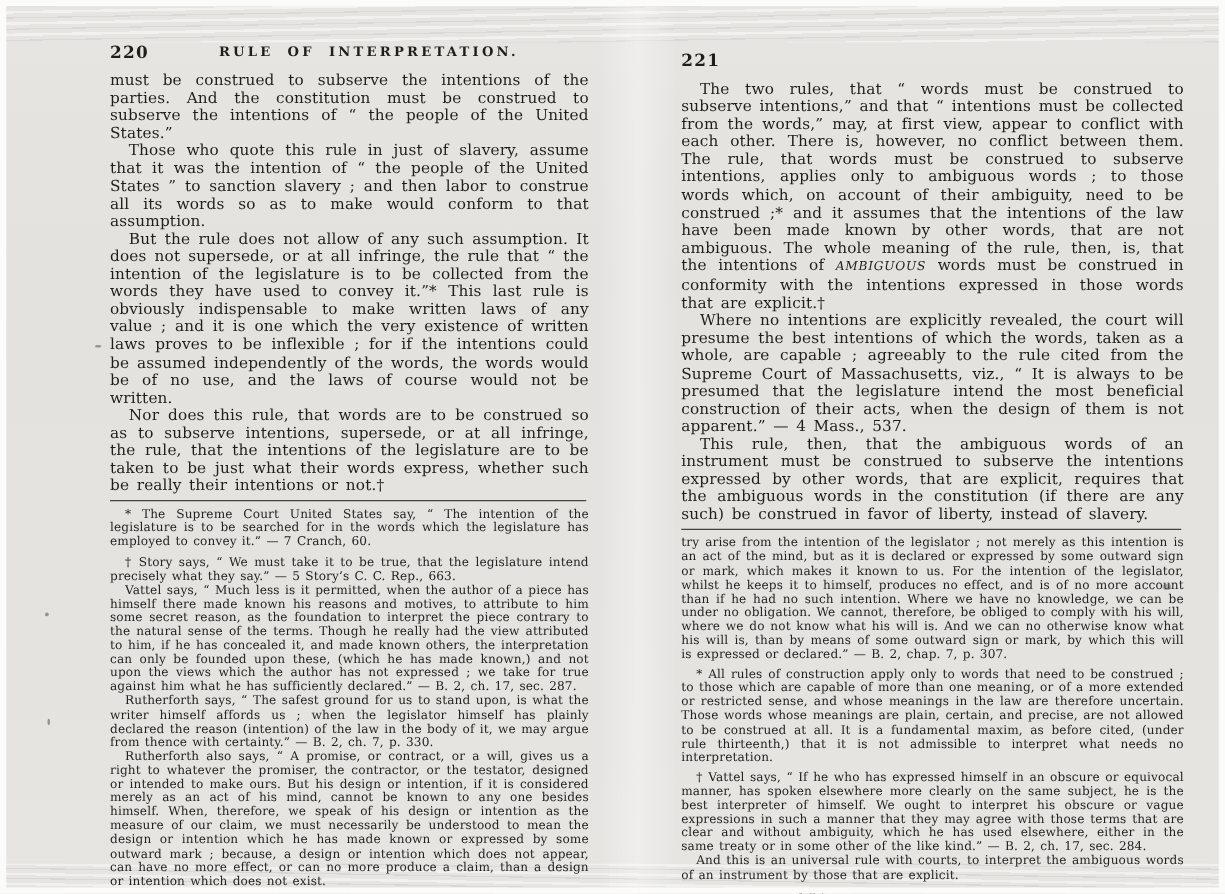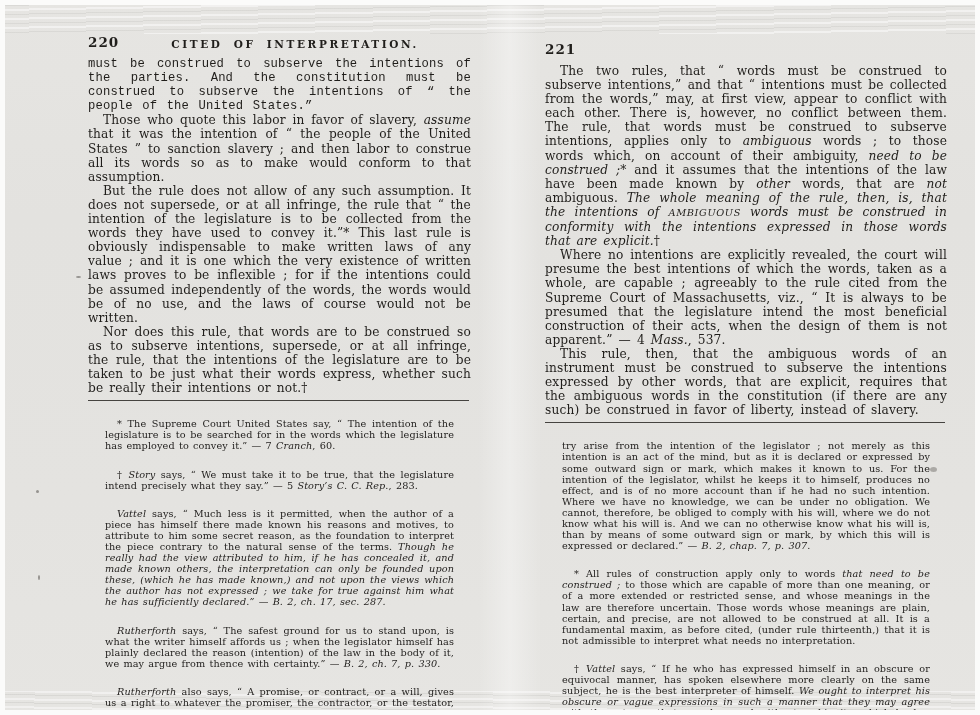--- a/index.html
+++ b/index.html
@@ -16,67 +16,67 @@
   .tex{position:absolute;left:0;right:0;pointer-events:none;opacity:.8;}
   .tex-top{top:0;height:34px;
     background:repeating-linear-gradient(179deg,rgba(255,255,255,.6) 0 2px,rgba(0,0,0,0) 2px 5px,rgba(125,125,120,.14) 5px 6px,rgba(0,0,0,0) 6px 9px);}
   .tex-bottom{bottom:0;height:24px;
     background:repeating-linear-gradient(181deg,rgba(255,255,255,.55) 0 2px,rgba(0,0,0,0) 2px 4px,rgba(125,125,120,.16) 4px 5px,rgba(0,0,0,0) 5px 8px);}
   .gutter{position:absolute;top:0;bottom:0;left:478px;width:64px;pointer-events:none;
     background:linear-gradient(90deg,rgba(255,255,255,0),rgba(255,255,255,.35),rgba(255,255,255,0));}
   .page{position:absolute;color:#201e1b;}
   .page-left{left:88px;top:33px;width:383px;}
   .page-right{left:545px;top:40px;width:402px;}
-  .header{display:flex;align-items:flex-end;height:17px;margin-bottom:7px;}
+  .header{display:flex;align-items:center;height:17px;margin-bottom:7px;}
   .pgnum{font-weight:bold;font-size:13.5px;letter-spacing:1px;}
   .runtitle{flex:1;text-align:center;font-weight:bold;font-size:10.5px;letter-spacing:2.6px;word-spacing:5px;}
   .main p{
     margin:0;font-size:12.2px;line-height:14.1px;text-align:justify;
     word-spacing:2px;letter-spacing:.15px;text-indent:15px;
   }
-  .main p.noindent{text-indent:0;font-family:Liberation Mono, monospace;}
+  .main p.noindent{text-indent:0;}
   .fnrule{border-top:1.5px solid #454340;margin:5px 2px 5px 0;}
   .fn p{
-    margin:17px;font-size:9.7px;line-height:11.1px;text-align:justify;
+    margin:0;font-size:9.7px;line-height:11.1px;text-align:justify;
     word-spacing:1px;letter-spacing:.1px;text-indent:12px;color:#242220;
   }
   .fn p.noindent{text-indent:0;}
   .fn p.gap{margin-top:5px;}
-  span.i{font-style:italic;}
+  span.i{}
   span.isc{font-style:italic;font-size:.8em;letter-spacing:.6px;}
   .sig{margin-top:5px;margin-left:92px;font-size:12.5px;letter-spacing:1px;}
   .speck{position:absolute;background:#55524e;border-radius:50%;opacity:.55;}
   .speck-1{left:36px;top:490px;width:3px;height:3px;}
   .speck-2{left:38px;top:575px;width:2px;height:5px;}
   .speck-3{left:76px;top:276px;width:5px;height:2px;}
   .speck-4{left:930px;top:467px;width:7px;height:5px;opacity:.4;}
 </style>
 </head>
 <body>
 
 <div class="scan">
   <div class="tex tex-top"></div>
   <div class="tex tex-bottom"></div>
   <div class="gutter"></div>
 
   <div class="page page-left">
     <div class="header">
       <span class="pgnum">220</span>
-      <span class="runtitle">CITED OF INTERPRETATION.</span>
+      <span class="runtitle">RULE OF INTERPRETATION.</span>
     </div>
     <div class="main">
       <p class="noindent"><span>must be construed to subserve the intentions of the parties.  And the constitution must be construed to subserve the intentions of “ the people of the United States.”</span></p>
-      <p><span>Those who quote this labor in favor of slavery, </span><span class="i">assume</span><span> that it was the intention of “ the people of the United States ” to sanction slavery ; and then labor to construe all its words so as to make would conform to that assumption.</span></p>
+      <p><span>Those who quote this rule in just of slavery, </span><span class="i">assume</span><span> that it was the intention of “ the people of the United States ” to sanction slavery ; and then labor to construe all its words so as to make would conform to that assumption.</span></p>
       <p><span>But the rule does not allow of any such assumption.  It does not supersede, or at all infringe, the rule that “ the intention of the legislature is to be collected from the words they have used to convey it.”*  This last rule is obviously indispensable to make written laws of any value ; and it is one which the very existence of written laws proves to be inflexible ; for if the intentions could be assumed independently of the words, the words would be of no use, and the laws of course would not be written.</span></p>
       <p><span>Nor does this rule, that words are to be construed so as to subserve intentions, supersede, or at all infringe, the rule, that the intentions of the legislature are to be taken to be just what their words express, whether such be really their intentions or not.†</span></p>
     </div>
     <div class="fnrule"></div>
     <div class="fn">
       <p><span>* The Supreme Court United States say, “ The intention of the legislature is to be searched for in the words which the legislature has employed to convey it.” — 7 </span><span class="i">Cranch</span><span>, 60.</span></p>
-      <p class="gap"><span>† </span><span class="i">Story</span><span> says, “ We must take it to be true, that the legislature intend precisely what they say.” — 5 </span><span class="i">Story’s C. C. Rep.</span><span>, 283.</span></p>
+      <p class="gap"><span>† </span><span class="i">Story</span><span> says, “ We must take it to be true, that the legislature intend precisely what they say.” — 5 </span><span class="i">Story’s C. C. Rep.</span><span>, 663.</span></p>
       <p><span class="i">Vattel</span><span> says, “ Much less is it permitted, when the author of a piece has himself there made known his reasons and motives, to attribute to him some secret reason, as the foundation to interpret the piece contrary to the natural sense of the terms.  </span><span class="i">Though he really had the view attributed to him, if he has concealed it, and made known others, the interpretation can only be founded upon these, (which he has made known,) and not upon the views which the author has not expressed ; we take for true against him what he has sufficiently declared.”</span><span> — </span><span class="i">B. 2, ch. 17, sec. 287.</span></p>
       <p><span class="i">Rutherforth</span><span> says, “ The safest ground for us to stand upon, is what the writer himself affords us ; when the legislator himself has plainly declared the reason (intention) of the law in the body of it, we may argue from thence with certainty.” — </span><span class="i">B. 2, ch. 7, p. 330.</span></p>
       <p><span class="i">Rutherforth</span><span> also says, “ A promise, or contract, or a will, gives us a right to whatever the promiser, the contractor, or the testator, designed or intended to make ours.  But his design or intention, if it is considered merely as an act of his mind, cannot be known to any one besides himself.  When, therefore, we speak of his design or intention as the measure of our claim, we must necessarily be understood to mean the design or intention which he has made known or expressed by some outward mark ; because, a design or intention which does not appear, can have no more effect, or can no more produce a claim, than a design or intention which does not exist.</span></p>
 
     </div>
   </div>
 
   <div class="page page-right">
     <div class="header">
       <span class="pgnum">221</span>

